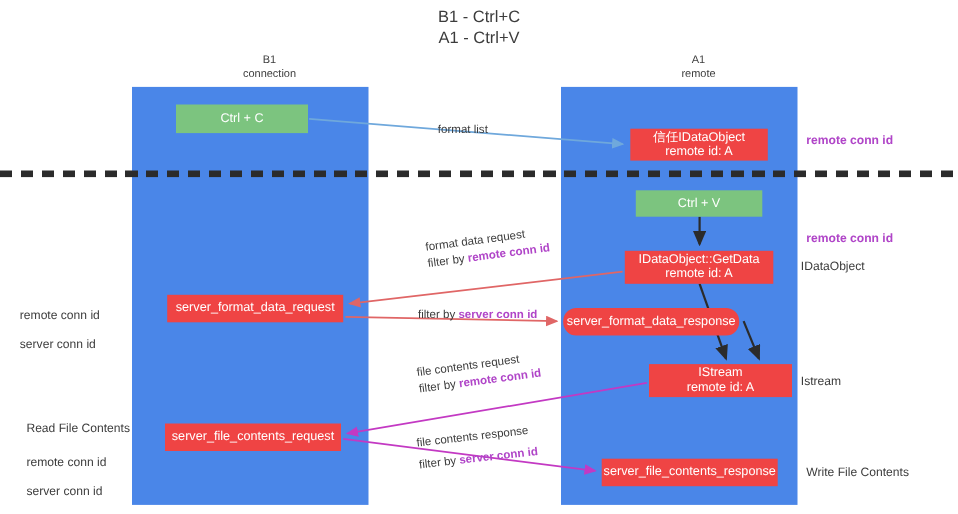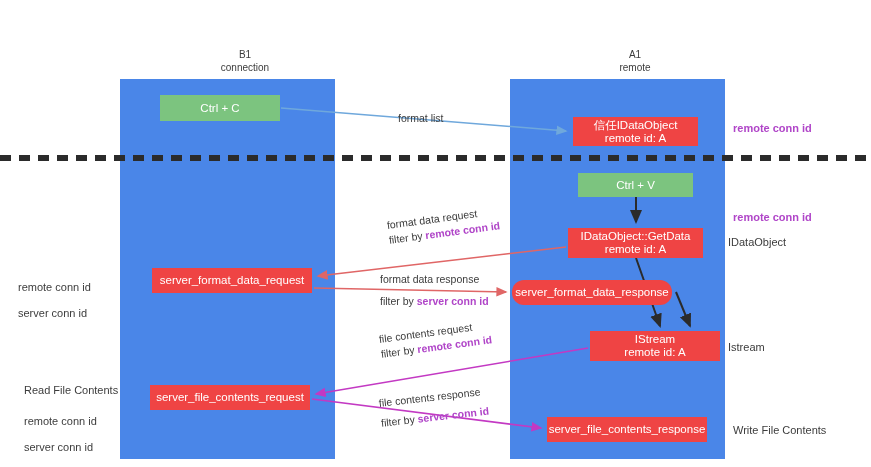--- a/index.html
+++ b/index.html
@@ -183,20 +183,22 @@
       <line x1="588" y1="348" x2="316" y2="394" stroke="#c339c3" stroke-width="1.6" marker-end="url(#ah-magenta)"></line>
     </g>
 
     <g>
       <line x1="312" y1="399" x2="541" y2="428" stroke="#c339c3" stroke-width="1.6" marker-end="url(#ah-magenta)"></line>
     </g>
   </svg>
 
   <div class="abs" id="divider"></div>
 
+  <div class="abs" id="title">B1 - Ctrl+C
+A1 - Ctrl+V</div>
 
   <div class="abs col-head" id="head-b1">B1
 connection</div>
   <div class="abs col-head" id="head-a1">A1
 remote</div>
 
   <div class="abs node green" id="n-ctrlc">Ctrl + C</div>
   <div class="abs node orange" id="n-fmtlist">信任IDataObject
 remote id: A</div>
   <div class="abs node green" id="n-ctrlv">Ctrl + V</div>
@@ -210,21 +212,20 @@
   <div class="abs node orange" id="n-sfcres">server_file_contents_response</div>
 
   <div class="abs edge-lbl" id="e-formatlist">format list</div>
 
   <div class="abs edge-lbl" id="e-fdreq">
     <div>format data request</div>
     <div><span>filter by </span><b class="pk">remote conn id</b></div>
   </div>
 
   <div class="abs edge-lbl" id="e-fdres">
-    <div>format data response</div>
     <div style="margin-top:7px"><span>filter by </span><b class="pk">server conn id</b></div>
   </div>
 
   <div class="abs edge-lbl" id="e-fcreq">
     <div>file contents request</div>
     <div><span>filter by </span><b class="pk">remote conn id</b></div>
   </div>
 
   <div class="abs edge-lbl" id="e-fcres">
     <div>file contents response</div>

